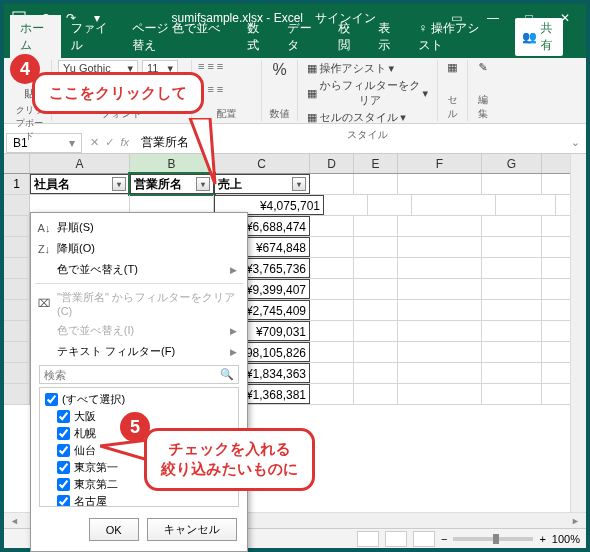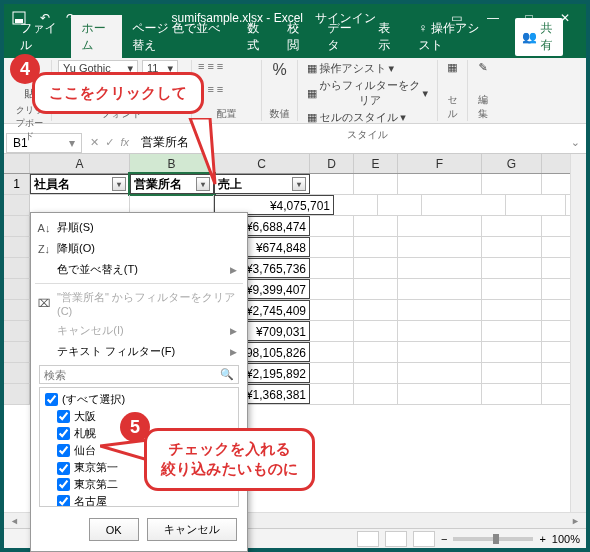--- a/index.html
+++ b/index.html
@@ -82,26 +82,26 @@
     <div class="title">sumifsample.xlsx - Excel　サインイン</div>
     <div class="winbtns">
       <div class="winbtn">▭</div>
       <div class="winbtn">—</div>
       <div class="winbtn">□</div>
       <div class="winbtn">✕</div>
     </div>
   </div>
 
   <div class="ribbon-tabs">
+    <div class="tab active">ホーム</div>
     <div class="tab file">ファイル</div>
-    <div class="tab active">ホーム</div>
     <div class="tab">ページ 色で並べ替え</div>
     <div class="tab">数式</div>
+    <div class="tab">データ</div>
     <div class="tab">校閲</div>
-    <div class="tab">データ</div>
     <div class="tab">表示</div>
     <div class="right">
       <div class="tab">♀ <span>操作アシスト</span></div>
       <div class="share-btn">👥 <span>共有</span></div>
     </div>
   </div>
 
   <div class="ribbon">
     <div class="ribbon-group" style="width:44px">
       <div class="ribbon-btn" style="flex-direction:column">
@@ -209,21 +209,21 @@
       <div class="cell" style="width:44px"></div>
       <div class="cell" style="width:44px"></div>
       <div class="cell" style="width:84px"></div>
       <div class="cell" style="width:60px"></div>
     </div>
     <div id="data-rows">
         <div class="row">
           <div class="row-h"></div>
           <div class="cell" style="width:100px"></div>
           <div class="cell" style="width:84px"></div>
-          <div class="cell data-cell" style="width:120px">¥4,075,701</div>
+          <div class="cell data-cell" style="width:110px">¥4,075,701</div>
           <div class="cell" style="width:44px"></div>
           <div class="cell" style="width:44px"></div>
           <div class="cell" style="width:84px"></div>
           <div class="cell" style="width:60px"></div>
         </div>
         <div class="row">
           <div class="row-h"></div>
           <div class="cell" style="width:100px"></div>
           <div class="cell" style="width:84px"></div>
           <div class="cell data-cell" style="width:96px">¥6,688,474</div>
@@ -289,21 +289,21 @@
           <div class="cell data-cell" style="width:96px">¥98,105,826</div>
           <div class="cell" style="width:44px"></div>
           <div class="cell" style="width:44px"></div>
           <div class="cell" style="width:84px"></div>
           <div class="cell" style="width:60px"></div>
         </div>
         <div class="row">
           <div class="row-h"></div>
           <div class="cell" style="width:100px"></div>
           <div class="cell" style="width:84px"></div>
-          <div class="cell data-cell" style="width:96px">¥2,195,892</div>
+          <div class="cell data-cell" style="width:96px">¥1,834,363</div>
           <div class="cell" style="width:44px"></div>
           <div class="cell" style="width:44px"></div>
           <div class="cell" style="width:84px"></div>
           <div class="cell" style="width:60px"></div>
         </div>
         <div class="row">
           <div class="row-h"></div>
           <div class="cell" style="width:100px"></div>
           <div class="cell" style="width:84px"></div>
           <div class="cell data-cell" style="width:96px">¥1,368,381</div>
@@ -343,37 +343,37 @@
   <div class="menu-item">
       <span>色で並べ替え(T)</span>
       <span class="arrow">▶</span>
     </div>
   <div class="sep"></div>
   <div class="menu-item disabled">
       <span class="icon">⌧</span>
       <span>"営業所名" からフィルターをクリア(C)</span>
     </div>
   <div class="menu-item disabled">
-      <span>キャンセル(I)</span>
+      <span>色で並べ替え(I)</span>
       <span class="arrow">▶</span>
     </div>
   <div class="menu-item">
       <span>テキスト フィルター(F)</span>
       <span class="arrow">▶</span>
     </div>
   <div class="search-box">
     <input placeholder="検索" style="">
     <span style="color:#888">🔍</span>
   </div>
   <div class="check-list" id="check-list">
       <label style="padding-left: 2px;"><input type="checkbox" checked="" style=""> (すべて選択)</label>
       <label style="padding-left: 14px;"><input type="checkbox" checked="" style=""> 大阪</label>
       <label style="padding-left: 14px;"><input type="checkbox" checked="" style=""> 札幌</label>
       <label style="padding-left: 14px;"><input type="checkbox" checked="" style=""> 仙台</label>
-      <label style="padding-left: 14px; align-items: flex-end;"><input type="checkbox" checked="" style=""> 東京第一</label>
+      <label style="padding-left: 14px;"><input type="checkbox" checked="" style=""> 東京第一</label>
       <label style="padding-left: 14px;"><input type="checkbox" checked="" style=""> 東京第二</label>
       <label style="padding-left: 14px;"><input type="checkbox" checked="" style=""> 名古屋</label>
     </div>
   <div class="filter-buttons">
     <button>OK</button>
     <button>キャンセル</button>
   </div>
 </div>
 
 <div class="badge" style="top:54px;left:10px">4</div>

